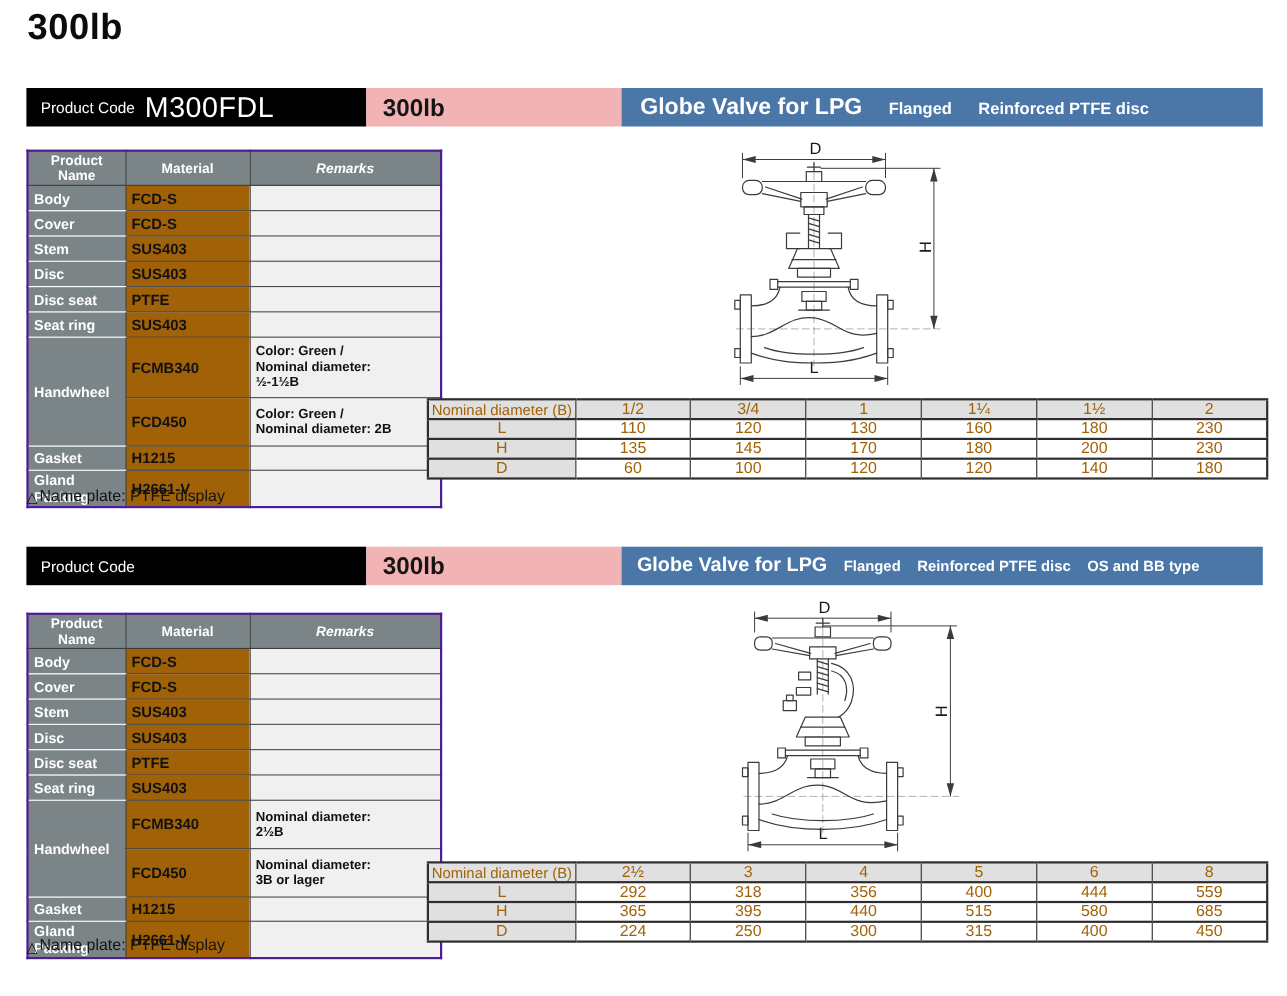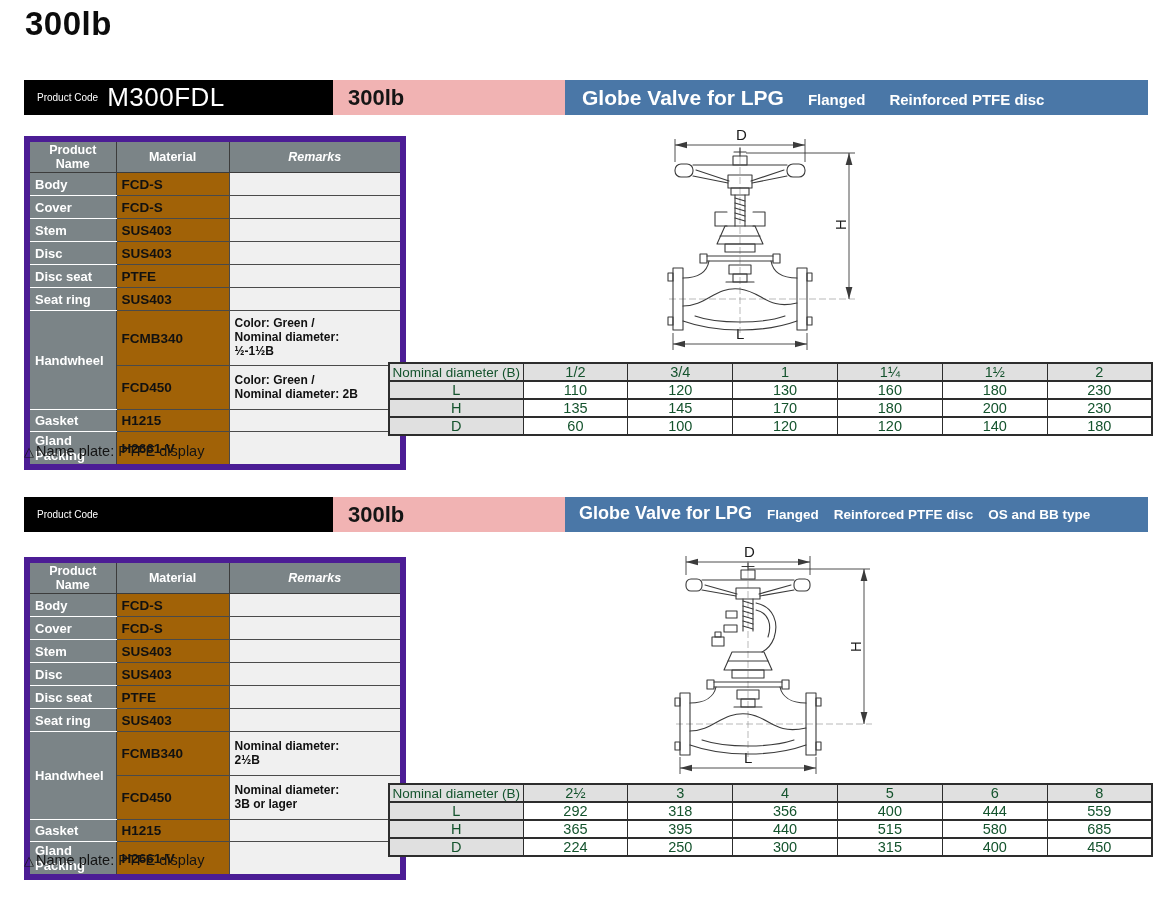--- a/index.html
+++ b/index.html
@@ -6,32 +6,32 @@
   html,body { margin:0; padding:0; background:#ffffff; }
   .page {
     position:relative; width:1170px; height:905px; background:#fff;
     font-family:"Liberation Sans", sans-serif; overflow:hidden; color:#111;
   }
   .page-title { position:absolute; left:25px; top:5px; font-size:33px; font-weight:700; letter-spacing:0.5px; color:#0c0c0c; }
 
   
   .hdr { position:absolute; display:flex; height:35px; }
   .hdr-black { background:#000; color:#fff; display:flex; align-items:center; padding-left:13px; }
-  .hdr-black .lbl  { font-size:10px; }
+  .hdr-black .lbl  { font-size:14px; }
   .hdr-black .code { font-size:26px; font-weight:400; margin-left:9px; letter-spacing:0.5px; }
   .hdr-pink { background:#f1b3b3; color:#151515; display:flex; align-items:center; padding-left:15px; font-size:22px; font-weight:700; }
   .hdr-blue { background:#4a77a7; color:#fff; flex:1; display:flex; align-items:baseline; padding:6px 10px 0 17px; }
   .hdr-blue .cat { font-size:21px; font-weight:700; }
   .hdr-blue .tag { font-size:15px; font-weight:700; margin-left:24px; }
   .hdr2 .hdr-blue { padding-left:14px; }
   .hdr2 .hdr-blue .cat { font-size:18px; }
   .hdr2 .hdr-blue .tag { font-size:13.5px; margin-left:15px; }
 
   
-  .mat { position:absolute; border-collapse:collapse; border:6px solid #4c1d95; table-layout:fixed;padding-left:38px; }
+  .mat { position:absolute; border-collapse:collapse; border:2px solid #4c1d95; table-layout:fixed;padding-left:38px; }
   .mat th, .mat td { padding:1px 5px; vertical-align:middle; text-align:left; }
   .mat th {
     background:#7b8487; color:#fff; font-size:12.5px; font-weight:700; text-align:center;
     height:20px; border-bottom:1.5px solid #3c3c3c; border-right:1.5px solid #3c3c3c;
   }
   .mat td.nm {
     background:#7b8487; color:#fff; font-size:13px; font-weight:700;
     border-bottom:1px solid #fff; border-right:1.5px solid #3c3c3c;
   }
   .mat td.mt { background:#a16207; color:#111; font-size:13.5px; font-weight:700; border:1px solid #4a4a4a; }
@@ -42,21 +42,21 @@
   .mat tr.t   { height:22px; }
   .col-nm { width:89px; } .col-mt { width:113px; } .col-rm { width:174px;font-style:italic; }
 
   .note { position:absolute; font-size:14.5px; color:#141414; display:flex; align-items:center; }
   .note .tri { font-size:13px; margin-right:2px; }
 
   
   .dim { position:absolute; border-collapse:collapse; border:2.5px solid #2d2d2d; table-layout:fixed; width:765px; }
   .dim td {
     border:1.5px solid #2d2d2d; border-top-width:2.5px; border-bottom-width:2.5px;
-    text-align:center; height:15px; font-size:14.5px; color:#14532d; background:#fff; padding:0;
+    text-align:center; height:15px; font-size:14.5px; color:#a16207; background:#fff; padding:0;
   }
   .dim td.gray { background:#e0e0e0; }
   .dim td.corner { width:134px; font-size:13.5px; }
 
   
   .draw { position:absolute; }
   .draw svg { display:block; }
   .ln   { stroke:#3b3b3b; stroke-width:1.1; fill:none; stroke-linecap:round; stroke-linejoin:round; }
   .dimln{ stroke:#3b3b3b; stroke-width:0.9; fill:none; }
   .cl   { stroke:#8a8a8a; stroke-width:0.6; fill:none; stroke-dasharray:7 3; }

